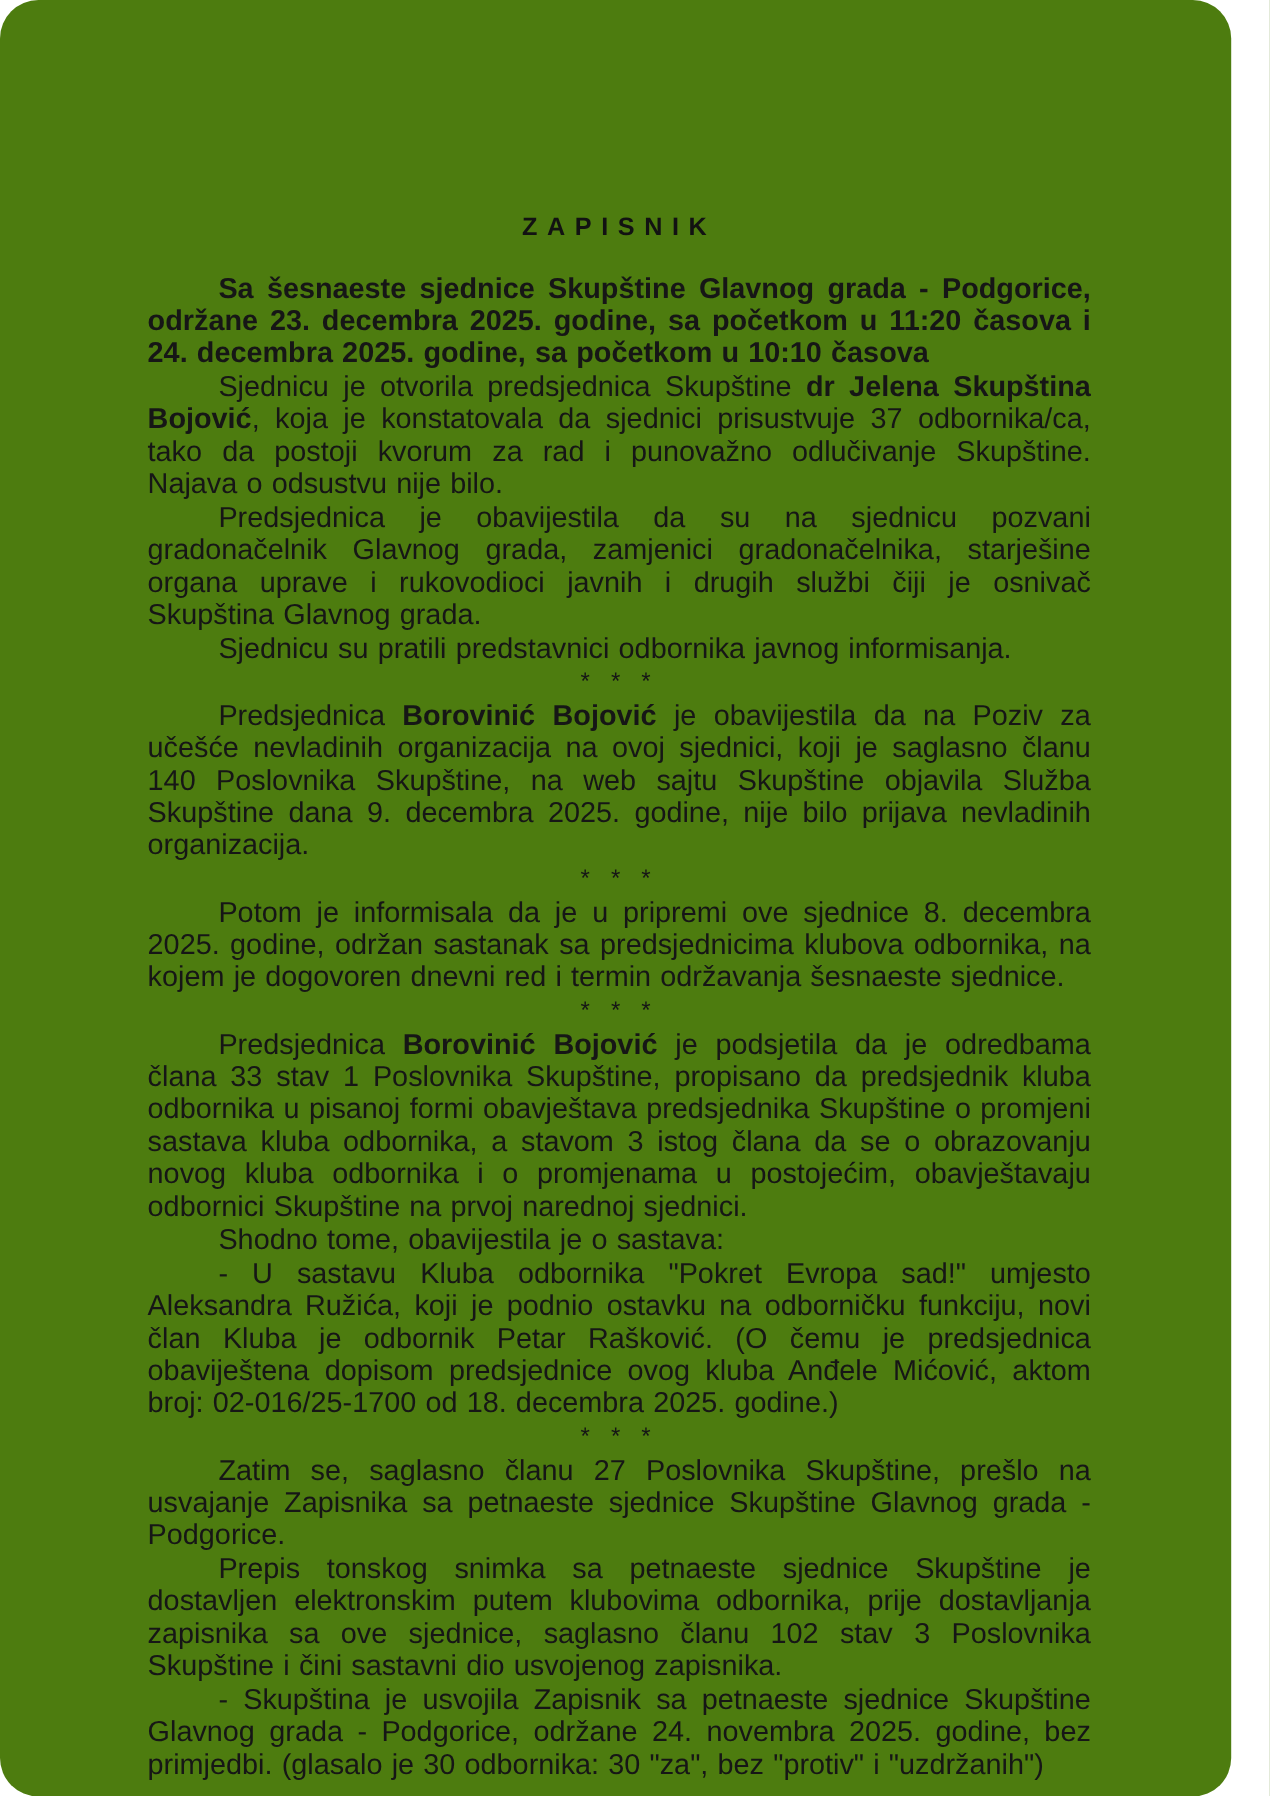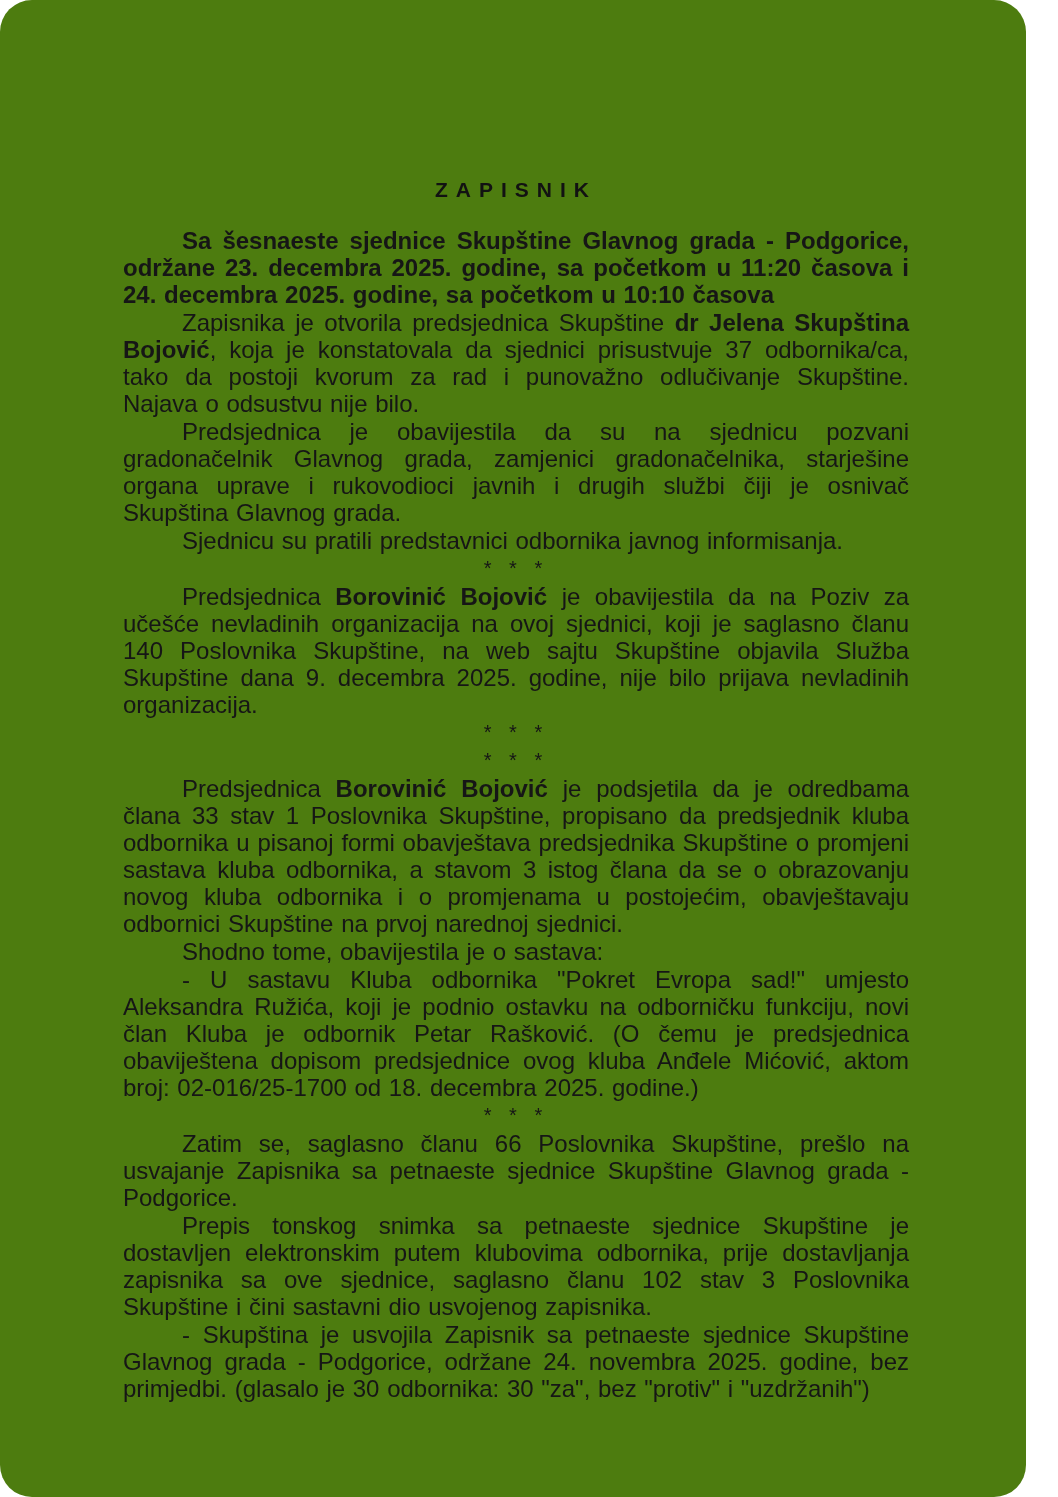--- a/index.html
+++ b/index.html
@@ -53,29 +53,30 @@
   }
 </style>
 </head>
 <body>
 
 <div class="page">
   <div class="content">
     <div class="doc-title">ZAPISNIK</div>
     <div>
         <p class="block"><span class="bold">Sa šesnaeste sjednice Skupštine Glavnog grada - Podgorice, održane 23. decembra 2025. godine, sa početkom u 11:20 časova i 24. decembra 2025. godine, sa početkom u 10:10 časova</span></p>
-        <p class="block"><span>Zapisnika je otvorila predsjednica Skupštine </span><span class="bold">dr Jelena Skupština Bojović</span><span>, koja je konstatovala da sjednici prisustvuje 37 odbornika/ca, tako da postoji kvorum za rad i punovažno odlučivanje Skupštine. Najava o odsustvu nije bilo.</span></p>
+        <p class="block"><span>Sjednicu je otvorila predsjednica Skupštine </span><span class="bold">dr Jelena Skupština Bojović</span><span>, koja je konstatovala da sjednici prisustvuje 37 odbornika/ca, tako da postoji kvorum za rad i punovažno odlučivanje Skupštine. Najava o odsustvu nije bilo.</span></p>
         <p class="block"><span>Predsjednica je obavijestila da su na sjednicu pozvani gradonačelnik Glavnog grada, zamjenici gradonačelnika, starješine organa uprave i rukovodioci javnih i drugih službi čiji je osnivač Skupština Glavnog grada.</span></p>
         <p class="block"><span>Sjednicu su pratili predstavnici odbornika javnog informisanja.</span></p>
         <div class="separator">* * *</div>
         <p class="block"><span>Predsjednica </span><span class="bold">Borovinić Bojović</span><span> je obavijestila da na Poziv za učešće nevladinih organizacija na ovoj sjednici, koji je saglasno članu 140 Poslovnika Skupštine, na web sajtu Skupštine objavila Služba Skupštine dana 9. decembra 2025. godine, nije bilo prijava nevladinih organizacija.</span></p>
         <div class="separator">* * *</div>
+        <p class="block"><span>Potom je informisala da je u pripremi ove sjednice 8. decembra 2025. godine, održan sastanak sa predsjednicima klubova odbornika, na kojem je dogovoren dnevni red i termin održavanja šesnaeste sjednice.</span></p>
         <div class="separator">* * *</div>
         <p class="block"><span>Predsjednica </span><span class="bold">Borovinić Bojović</span><span> je podsjetila da je odredbama člana 33 stav 1 Poslovnika Skupštine, propisano da predsjednik kluba odbornika u pisanoj formi obavještava predsjednika Skupštine o promjeni sastava kluba odbornika, a stavom 3 istog člana da se o obrazovanju novog kluba odbornika i o promjenama u postojećim, obavještavaju odbornici Skupštine na prvoj narednoj sjednici.</span></p>
         <p class="block"><span>Shodno tome, obavijestila je o sastava:</span></p>
         <p class="block"><span>- U sastavu Kluba odbornika "Pokret Evropa sad!" umjesto Aleksandra Ružića, koji je podnio ostavku na odborničku funkciju, novi član Kluba je odbornik Petar Rašković. (O čemu je predsjednica obaviještena dopisom predsjednice ovog kluba Anđele Mićović, aktom broj: 02-016/25-1700 od 18. decembra 2025. godine.)</span></p>
         <div class="separator">* * *</div>
-        <p class="block"><span>Zatim se, saglasno članu 66 Poslovnika Skupštine, prešlo na usvajanje Zapisnika sa petnaeste sjednice Skupštine Glavnog grada - Podgorice.</span></p>
+        <p class="block"><span>Zatim se, saglasno članu 27 Poslovnika Skupštine, prešlo na usvajanje Zapisnika sa petnaeste sjednice Skupštine Glavnog grada - Podgorice.</span></p>
         <p class="block"><span>Prepis tonskog snimka sa petnaeste sjednice Skupštine je dostavljen elektronskim putem klubovima odbornika, prije dostavljanja zapisnika sa ove sjednice, saglasno članu 102 stav 3 Poslovnika Skupštine i čini sastavni dio usvojenog zapisnika.</span></p>
         <p class="block"><span>- Skupština je usvojila Zapisnik sa petnaeste sjednice Skupštine Glavnog grada - Podgorice, održane 24. novembra 2025. godine, bez primjedbi. (glasalo je 30 odbornika: 30 "za", bez "protiv" i "uzdržanih")</span></p>
       </div>
   </div>
 </div>
 
 </body></html>

